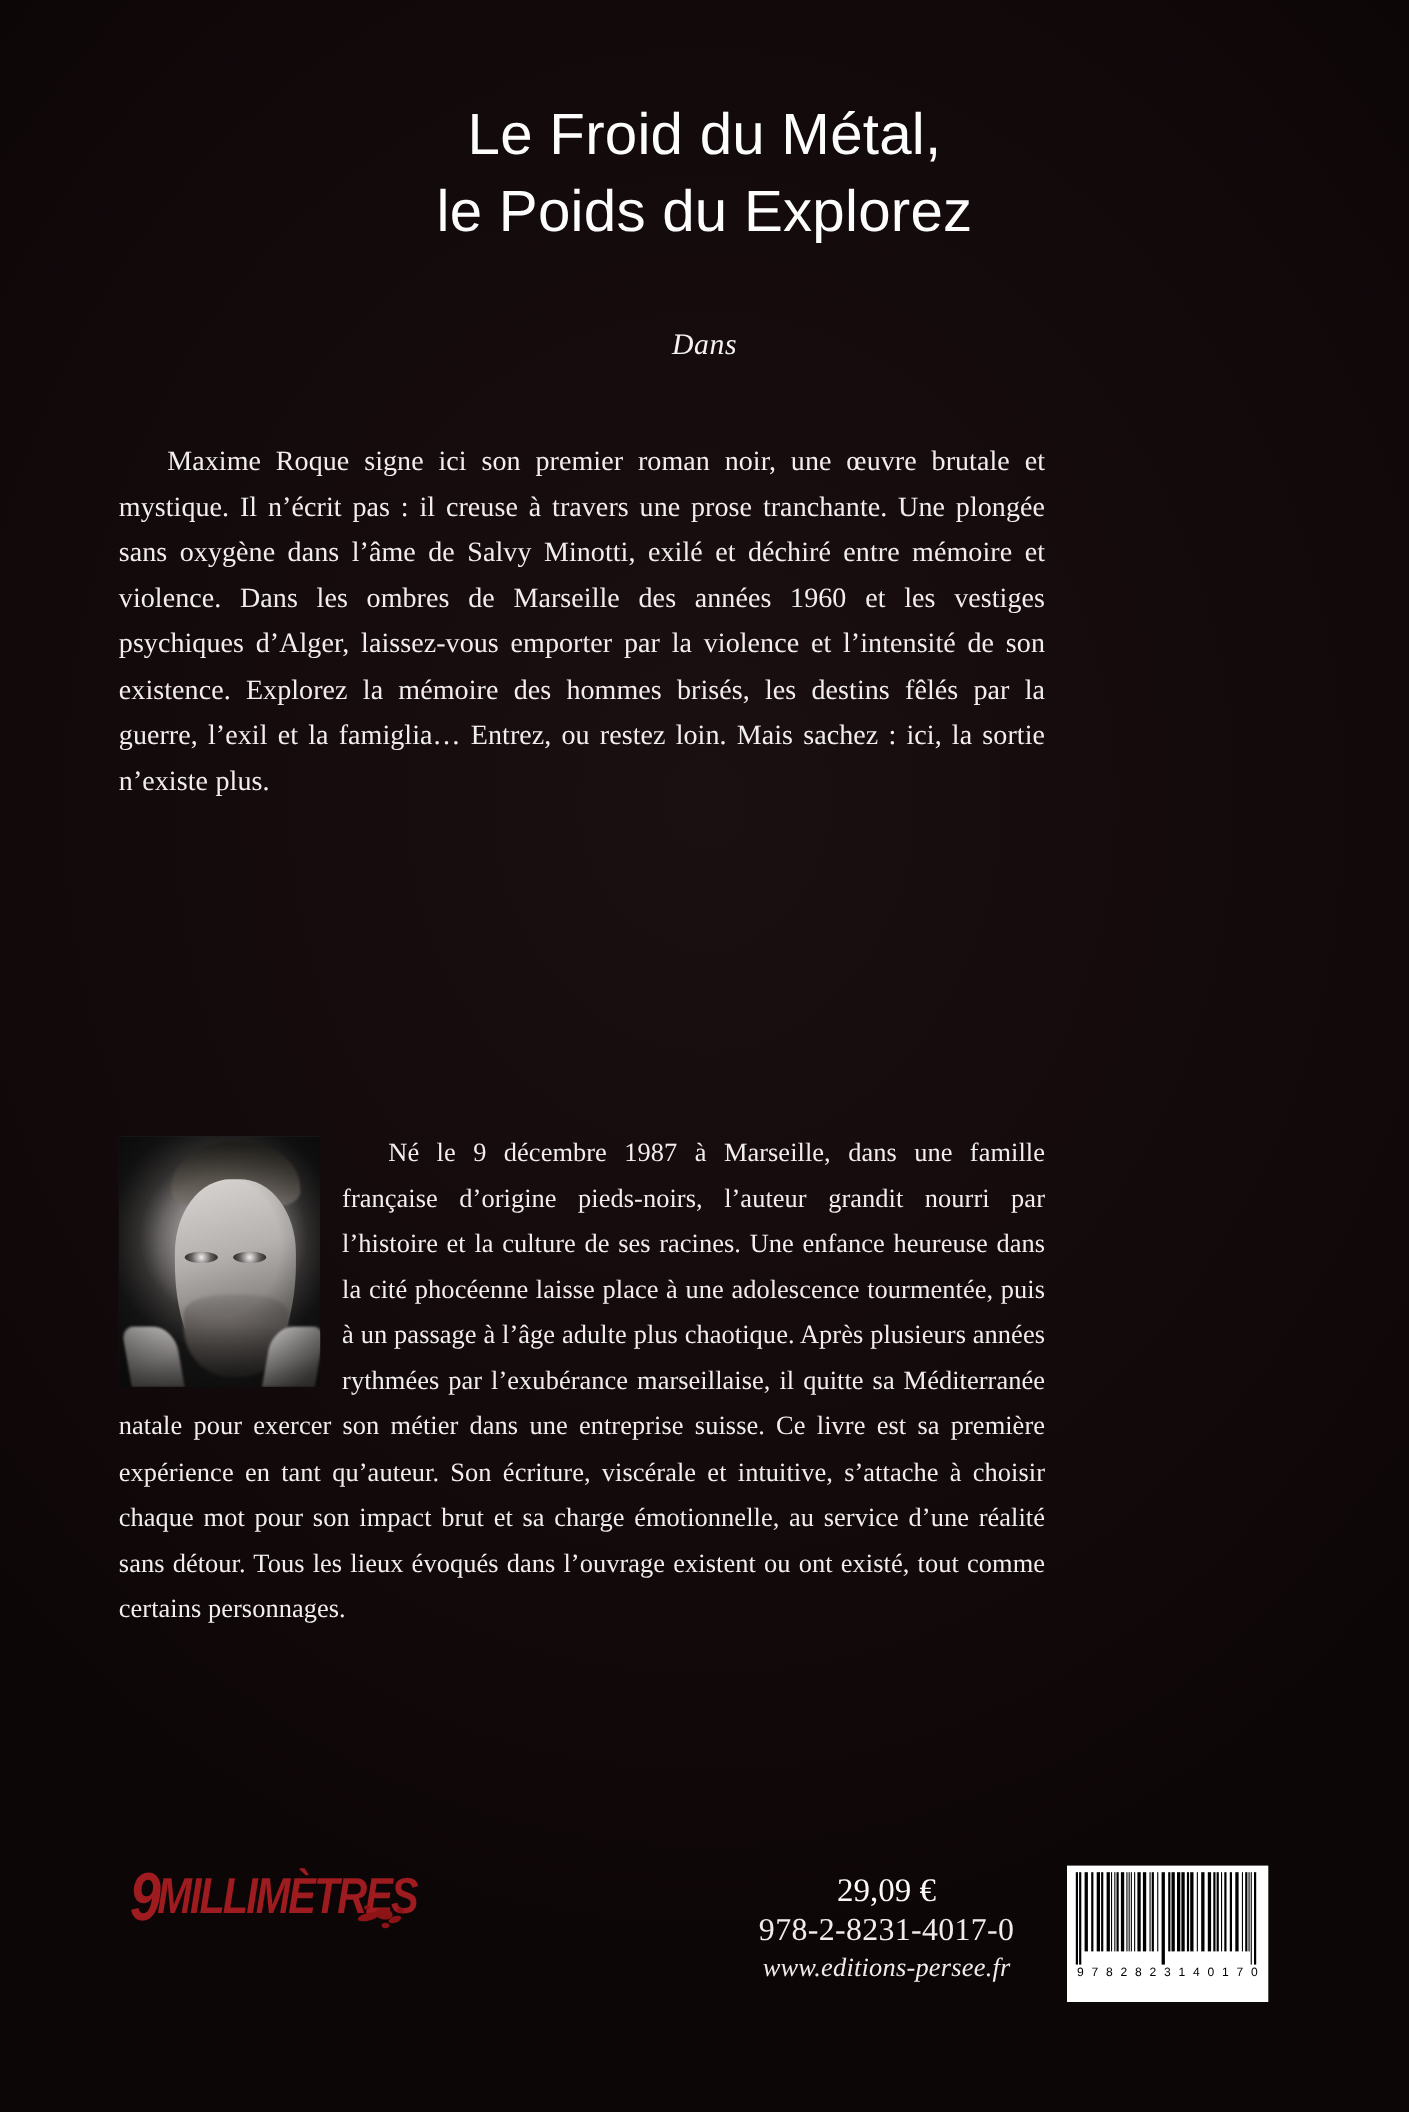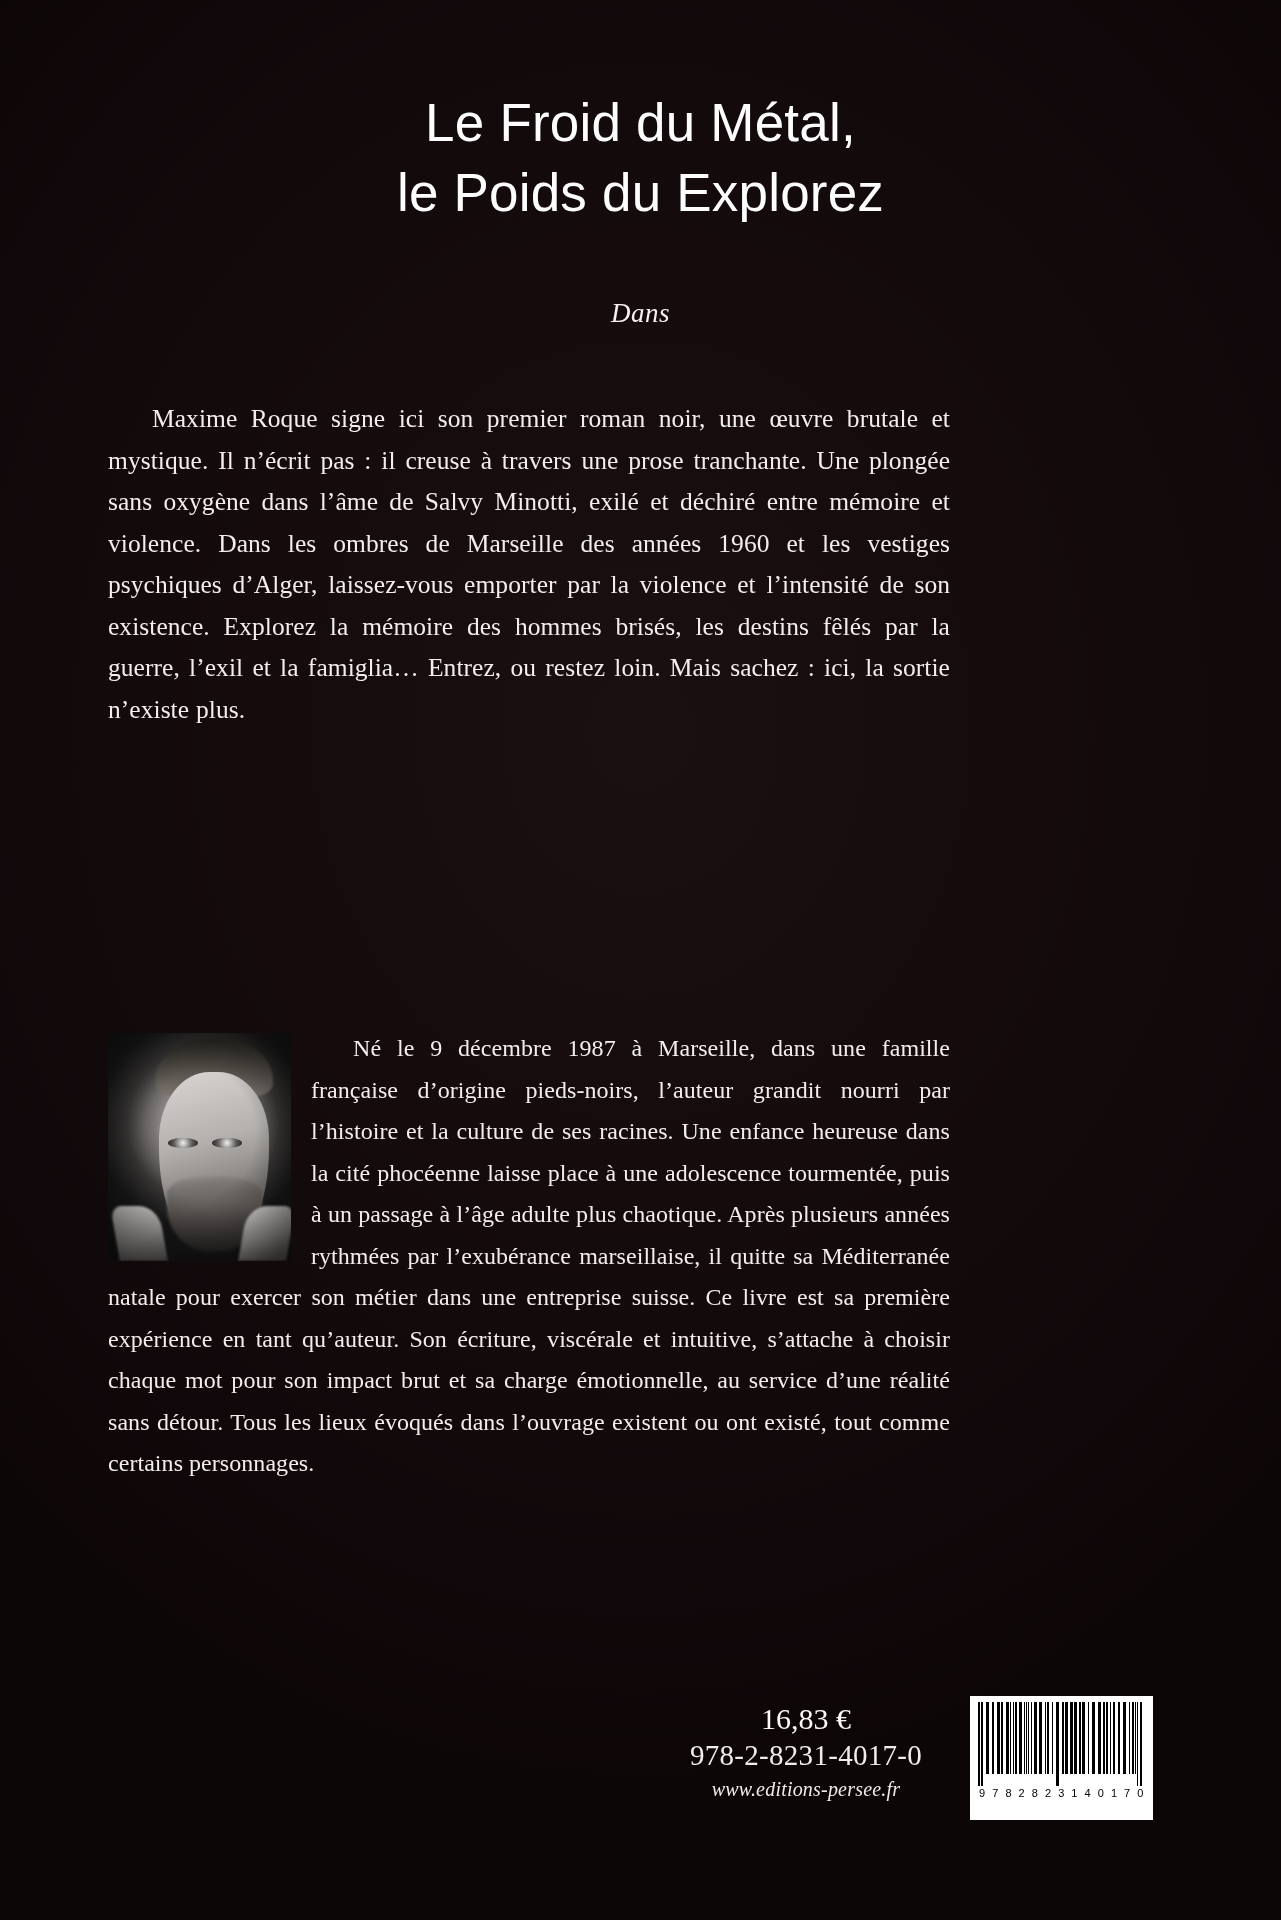--- a/index.html
+++ b/index.html
@@ -211,21 +211,21 @@
     line-height: 38px;
     color: #fbf9f8;
   }
   .isbn {
     font-size: 29px;
     line-height: 34px;
     color: #f0ecea;
     letter-spacing: 0.3px;
   }
   .weburl {
-    font-size: 20px;
+    font-size: 24px;
     line-height: 34px;
     font-style: italic;
     color: #f0ecea;
     letter-spacing: 0.2px;
   }
 
   .barcode {
     position: absolute;
     right: 128px;
     top: 1696px;
@@ -274,23 +274,34 @@
       <div class="ph-eye-l"></div>
       <div class="ph-eye-r"></div>
       <div class="ph-beard"></div>
       <div class="ph-collar-l"></div>
       <div class="ph-collar-r"></div>
       <div class="ph-vign"></div>
     </div>
     <div class="bio-text">Né le 9 décembre 1987 à Marseille, dans une famille française d’origine pieds-noirs, l’auteur grandit nourri par l’histoire et la culture de ses racines. Une enfance heureuse dans la cité phocéenne laisse place à une adolescence tourmentée, puis à un passage à l’âge adulte plus chaotique. Après plusieurs années rythmées par l’exubérance marseillaise, il quitte sa Méditerranée natale pour exercer son métier dans une entreprise suisse. Ce livre est sa première expérience en tant qu’auteur. Son écriture, viscérale et intuitive, s’attache à choisir chaque mot pour son impact brut et sa charge émotionnelle, au service d’une réalité sans détour. Tous les lieux évoqués dans l’ouvrage existent ou ont existé, tout comme certains personnages.</div>
   </div>
 
+  <div class="publisher-logo">
+    <div class="logo-text"><span class="nine">9</span><span>MILLIMÈTRES</span></div>
+    <div class="logo-splat">
+      <i></i>
+        <i></i>
+        <i></i>
+        <i></i>
+        <i></i>
+        <i></i>
+    </div>
+  </div>
 
   <div class="price-block">
-    <div class="price">16,83 €</div>
+    <div class="price">29,09 €</div>
     <div class="isbn">978-2-8231-4017-0</div>
     <div class="weburl">www.editions-persee.fr</div>
   </div>
 
   <div class="barcode">
     <div class="bars">
         <span style="width: 2px; margin-right: 1px; height: 100%; align-self: flex-start;"></span>
         <span style="width: 2px; margin-right: 3px; height: 100%; align-self: flex-start;"></span>
         <span style="width: 3px; margin-right: 3px; height: 86%; align-self: flex-start;"></span>
         <span style="width: 2px; margin-right: 3px; height: 86%; align-self: flex-start;"></span>

